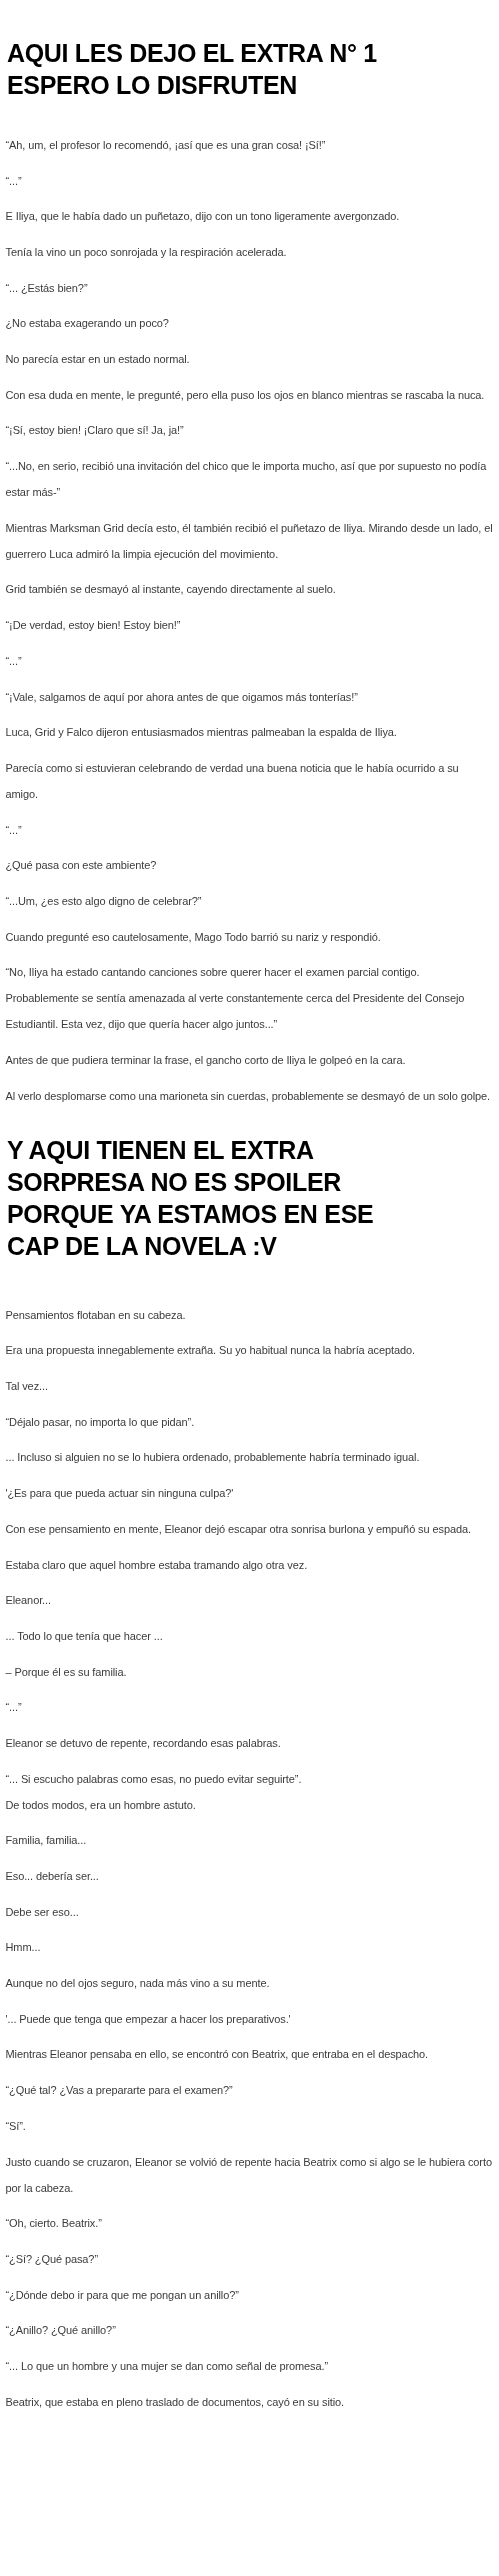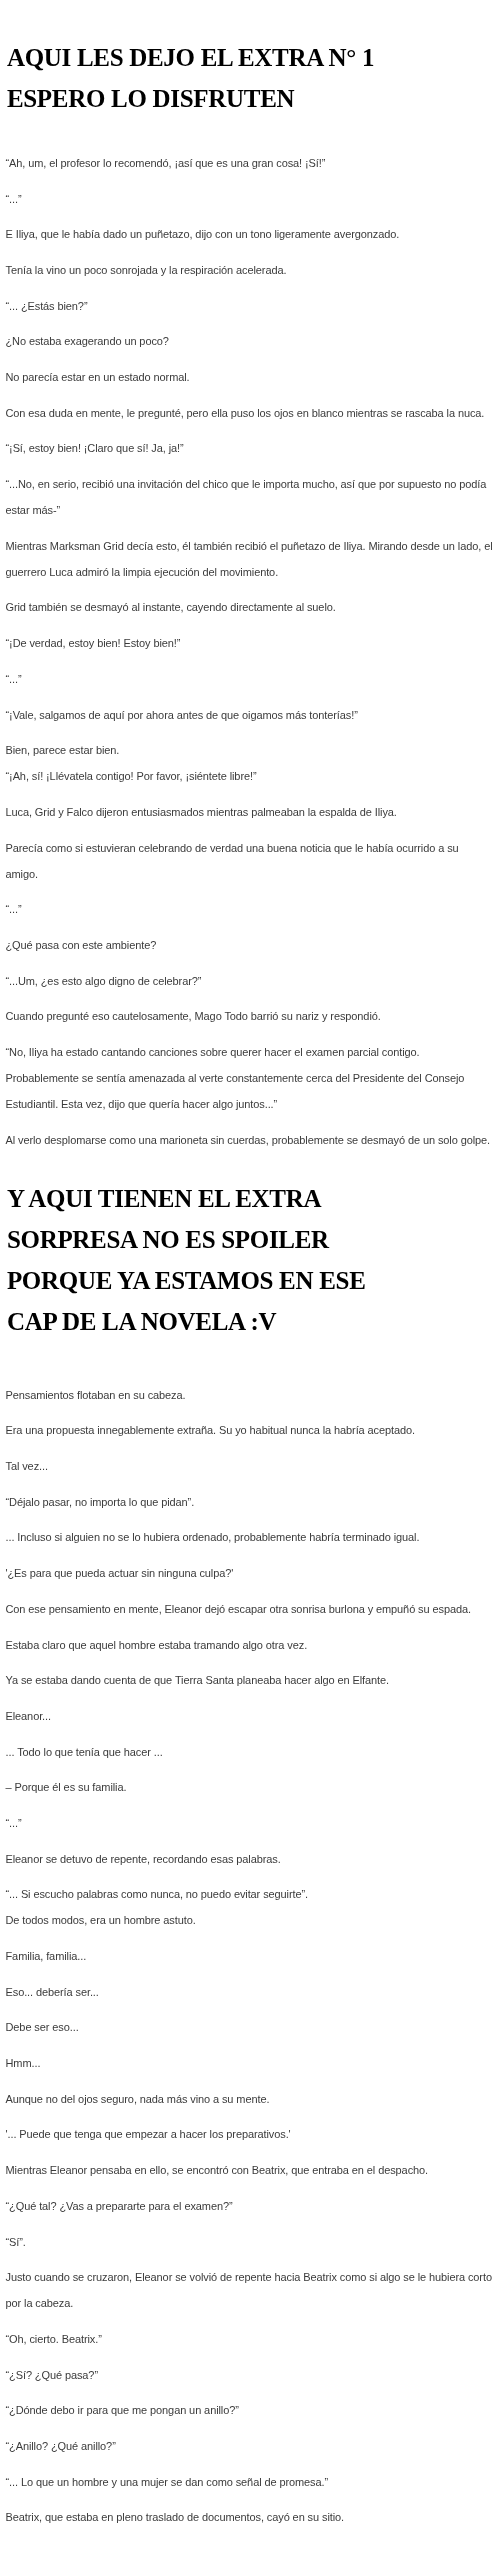--- a/index.html
+++ b/index.html
@@ -11,25 +11,25 @@
     width: 499px;
     font-family: "Liberation Sans", "DejaVu Sans", sans-serif;
     color: #3b3b3b;
   }
   .page {
     padding: 1.4px 5.5px 8.3px 5.5px;
     box-sizing: border-box;
     width: 499px;
   }
   .section-heading {
-    font-family: Liberation Serif, serif;
+    font-family: Liberation Sans, sans-serif;
     font-weight: bold;
     color: #000000;
     font-size: 25px;
-    line-height: 41px;
+    line-height: 32px;
     letter-spacing: -0.3px;
     white-space: pre-line;
     margin: 0 0 30.5px 1.4px;
   }
   .section-first .section-heading {
     margin-top: 36px;
   }
   .section-second .section-heading {
     margin-top: 25px;
     margin-bottom: 40px;
@@ -59,54 +59,52 @@
         <p class="paragraph">¿No estaba exagerando un poco?</p>
         <p class="paragraph">No parecía estar en un estado normal.</p>
         <p class="paragraph">Con esa duda en mente, le pregunté, pero ella puso los ojos en blanco mientras se rascaba la nuca.</p>
         <p class="paragraph">“¡Sí, estoy bien! ¡Claro que sí! Ja, ja!”</p>
         <p class="paragraph">“...No, en serio, recibió una invitación del chico que le importa mucho, así que por supuesto no podía estar más-”</p>
         <p class="paragraph">Mientras Marksman Grid decía esto, él también recibió el puñetazo de Iliya. Mirando desde un lado, el guerrero Luca admiró la limpia ejecución del movimiento.</p>
         <p class="paragraph">Grid también se desmayó al instante, cayendo directamente al suelo.</p>
         <p class="paragraph">“¡De verdad, estoy bien! Estoy bien!”</p>
         <p class="paragraph">“...”</p>
         <p class="paragraph">“¡Vale, salgamos de aquí por ahora antes de que oigamos más tonterías!”</p>
-        <p class="paragraph"> Bien, parece estar bien.
-“¡Ah, sí! ¡Llévatela contigo! Por favor, ¡siéntete libre!”</p>
         <p class="paragraph">Luca, Grid y Falco dijeron entusiasmados mientras palmeaban la espalda de Iliya.</p>
         <p class="paragraph">Parecía como si estuvieran celebrando de verdad una buena noticia que le había ocurrido a su amigo.</p>
         <p class="paragraph">“...”</p>
         <p class="paragraph">¿Qué pasa con este ambiente?</p>
         <p class="paragraph">“...Um, ¿es esto algo digno de celebrar?”</p>
         <p class="paragraph">Cuando pregunté eso cautelosamente, Mago Todo barrió su nariz y respondió.</p>
         <p class="paragraph">“No, Iliya ha estado cantando canciones sobre querer hacer el examen parcial contigo. Probablemente se sentía amenazada al verte constantemente cerca del Presidente del Consejo Estudiantil. Esta vez, dijo que quería hacer algo juntos...”</p>
+        <p class="paragraph">Antes de que pudiera terminar la frase, el gancho corto de Iliya le golpeó en la cara.</p>
         <p class="paragraph">Al verlo desplomarse como una marioneta sin cuerdas, probablemente se desmayó de un solo golpe.</p>
       </div>
   </section>
 
   <section class="section-second">
     <h1 class="section-heading">Y AQUI TIENEN EL EXTRA
 SORPRESA NO ES SPOILER
 PORQUE YA ESTAMOS EN ESE
 CAP DE LA NOVELA :V</h1>
     <div class="paragraph-list">
         <p class="paragraph">Pensamientos flotaban en su cabeza.</p>
         <p class="paragraph">Era una propuesta innegablemente extraña. Su yo habitual nunca la habría aceptado.</p>
         <p class="paragraph">Tal vez...</p>
         <p class="paragraph">“Déjalo pasar, no importa lo que pidan”.</p>
         <p class="paragraph">... Incluso si alguien no se lo hubiera ordenado, probablemente habría terminado igual.</p>
         <p class="paragraph">'¿Es para que pueda actuar sin ninguna culpa?'</p>
         <p class="paragraph">Con ese pensamiento en mente, Eleanor dejó escapar otra sonrisa burlona y empuñó su espada.</p>
         <p class="paragraph">Estaba claro que aquel hombre estaba tramando algo otra vez.</p>
-        <p class="paragraph">Ya se estaba dando cuenta de que Tierra Santa planeaba hacer algo en Elfante.</p>
         <p class="paragraph">Eleanor...</p>
         <p class="paragraph">... Todo lo que tenía que hacer ...</p>
         <p class="paragraph">– Porque él es su familia.</p>
         <p class="paragraph">“...”</p>
         <p class="paragraph">Eleanor se detuvo de repente, recordando esas palabras.</p>
-        <p class="paragraph">“... Si escucho palabras como nunca, no puedo evitar seguirte”.
+        <p class="paragraph">“... Si escucho palabras como esas, no puedo evitar seguirte”.
 De todos modos, era un hombre astuto.</p>
         <p class="paragraph">Familia, familia...</p>
         <p class="paragraph">Eso... debería ser...</p>
         <p class="paragraph">Debe ser eso...</p>
         <p class="paragraph">Hmm...</p>
         <p class="paragraph">Aunque no del ojos seguro, nada más vino a su mente.</p>
         <p class="paragraph">'... Puede que tenga que empezar a hacer los preparativos.'</p>
         <p class="paragraph">Mientras Eleanor pensaba en ello, se encontró con Beatrix, que entraba en el despacho.</p>
         <p class="paragraph">“¿Qué tal? ¿Vas a prepararte para el examen?”</p>
         <p class="paragraph">“Sí”.</p>

